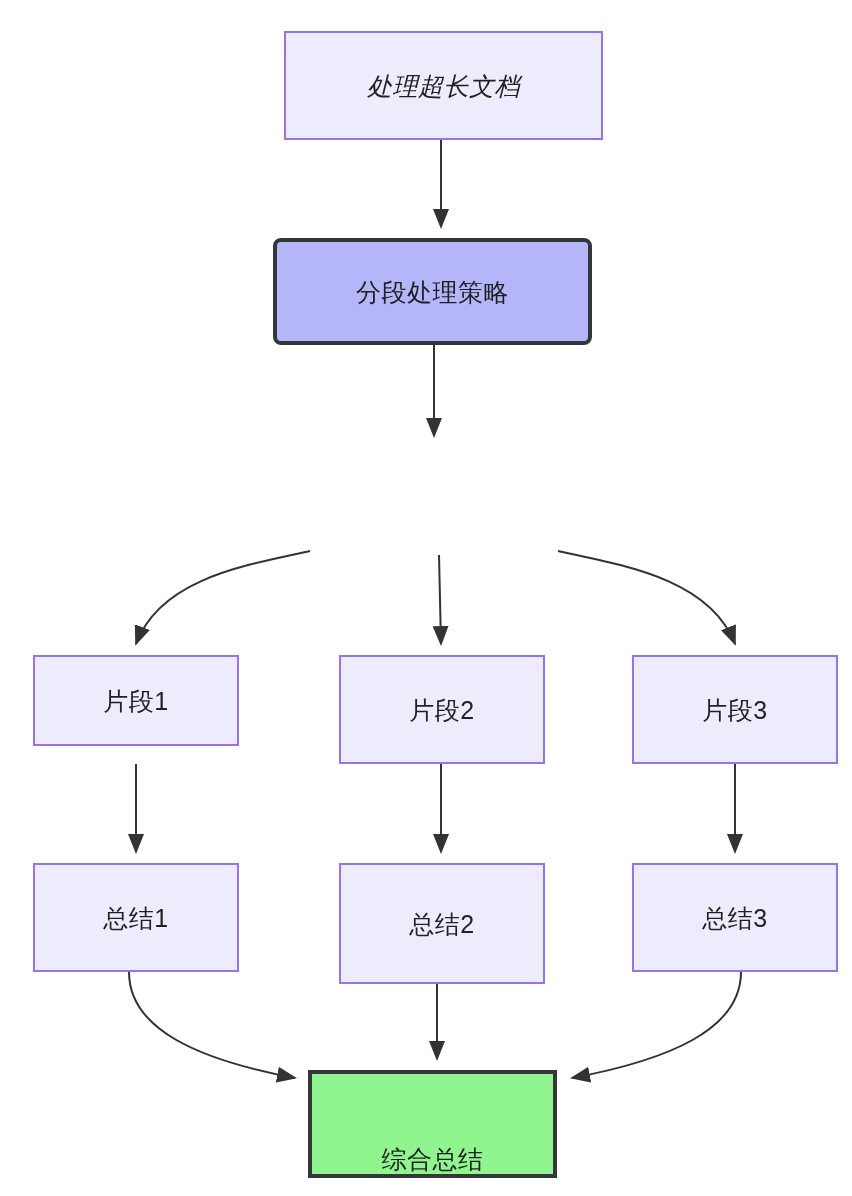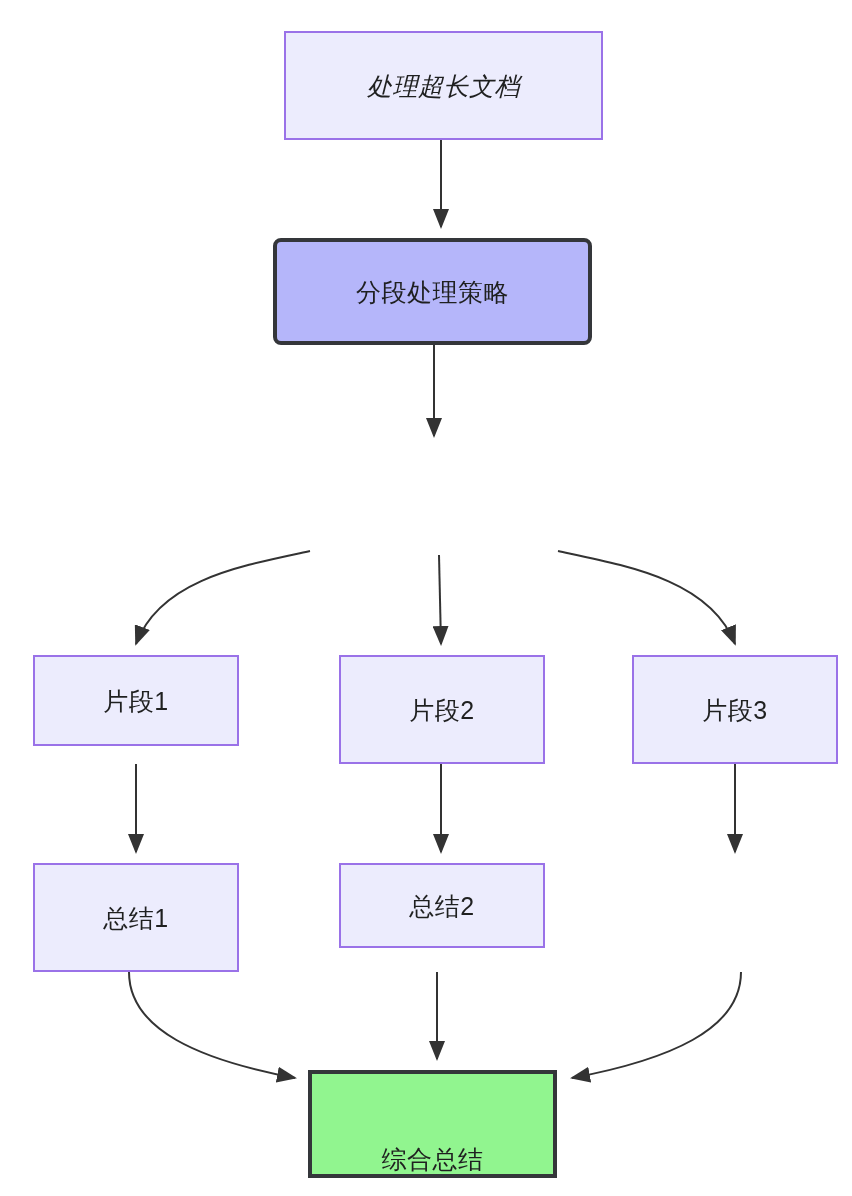--- a/index.html
+++ b/index.html
@@ -56,21 +56,21 @@
   }
 
   
   #node-root      { left: 284px; top: 31px;   width: 319px; height: 109px; font-style: italic; }
   #node-strategy  { left: 273px; top: 238px;  width: 319px; height: 107px; border-radius: 8px; }
   #node-original  { left: 310px; top: 447px;  width: 248px; height: 108px; }
   #node-chunk-1   { left: 33px;  top: 655px;  width: 206px; height: 91px; }
   #node-chunk-2   { left: 339px; top: 655px;  width: 206px; height: 109px; }
   #node-chunk-3   { left: 632px; top: 655px;  width: 206px; height: 109px; }
   #node-summary-1 { left: 33px;  top: 863px;  width: 206px; height: 109px; }
-  #node-summary-2 { left: 339px; top: 863px;  width: 206px; height: 85px; }
+  #node-summary-2 { left: 339px; top: 863px;  width: 206px; height: 121px; }
   #node-summary-3 { left: 632px; top: 863px;  width: 206px; height: 109px; }
   #node-final     { left: 308px; top: 1070px; width: 249px; height: 108px; align-items: flex-end; }
 </style>
 </head>
 <body>
 
 <div id="diagram-canvas">
 
   <svg id="edge-layer" viewBox="0 0 852 1196" width="852" height="1196" xmlns="http://www.w3.org/2000/svg">
     <defs>
@@ -124,18 +124,21 @@
   </div>
 
   <div class="node thin" id="node-summary-1">
     <span class="node-label">总结1</span>
   </div>
 
   <div class="node thin" id="node-summary-2">
     <span class="node-label">总结2</span>
   </div>
 
+  <div class="node thin" id="node-summary-3">
+    <span class="node-label">总结3</span>
+  </div>
 
   <div class="node result" id="node-final">
     <span class="node-label">综合总结</span>
   </div>
 
 </div>
 
 </body></html>

